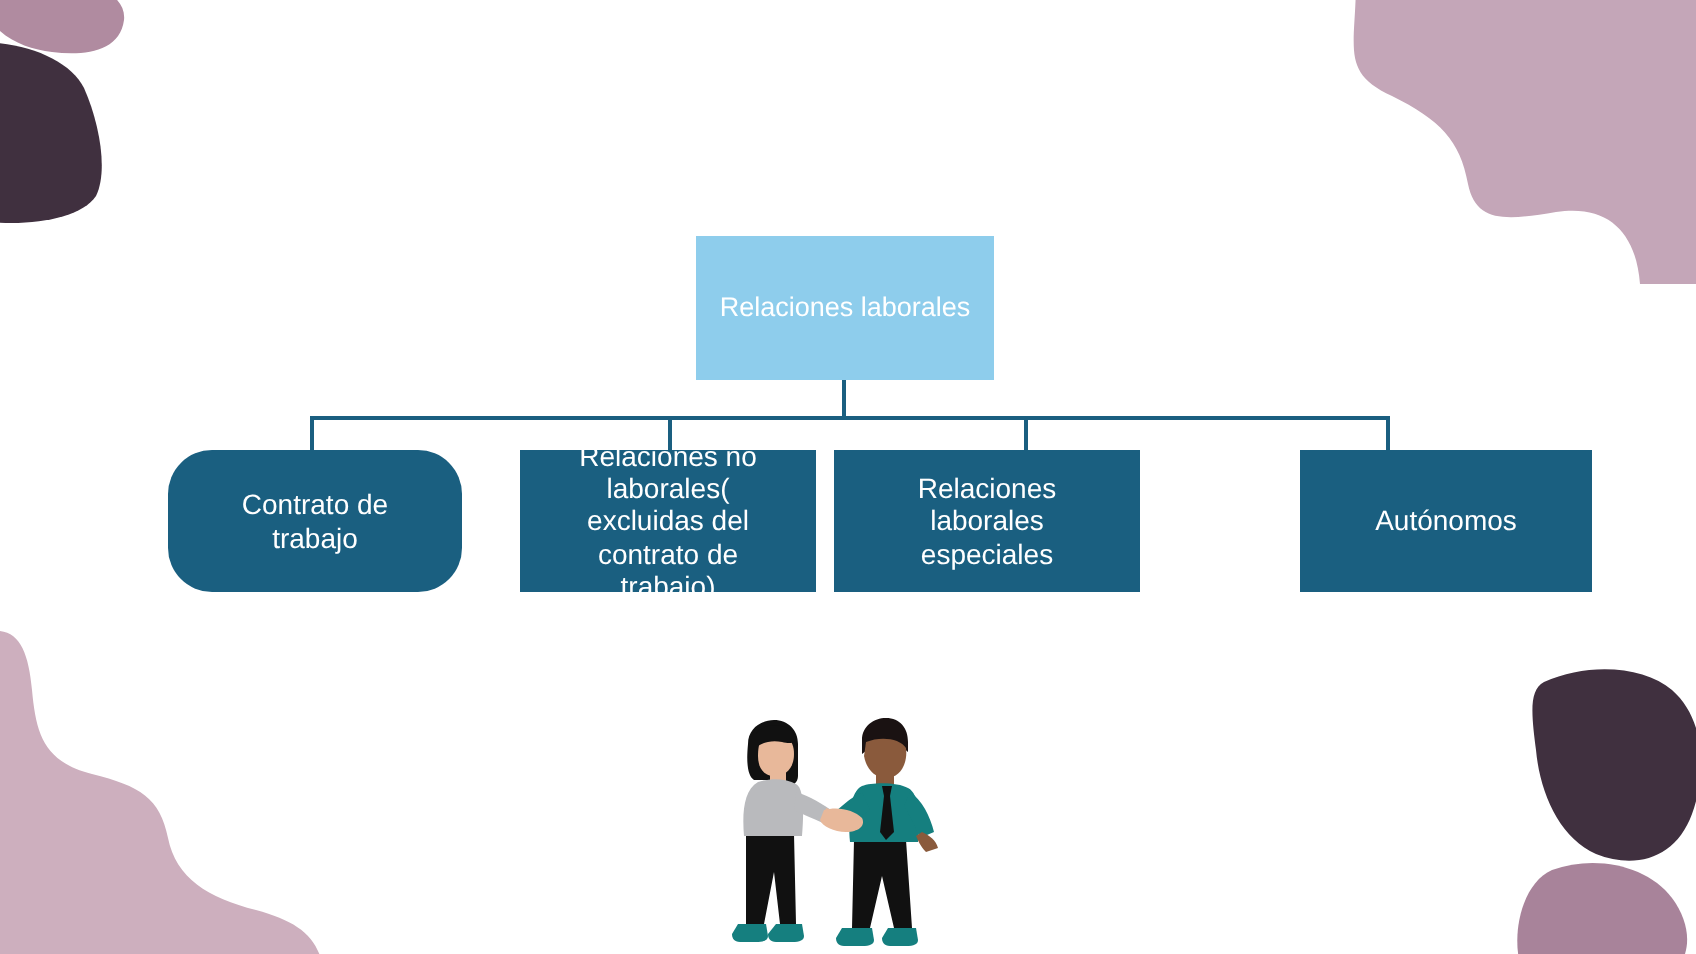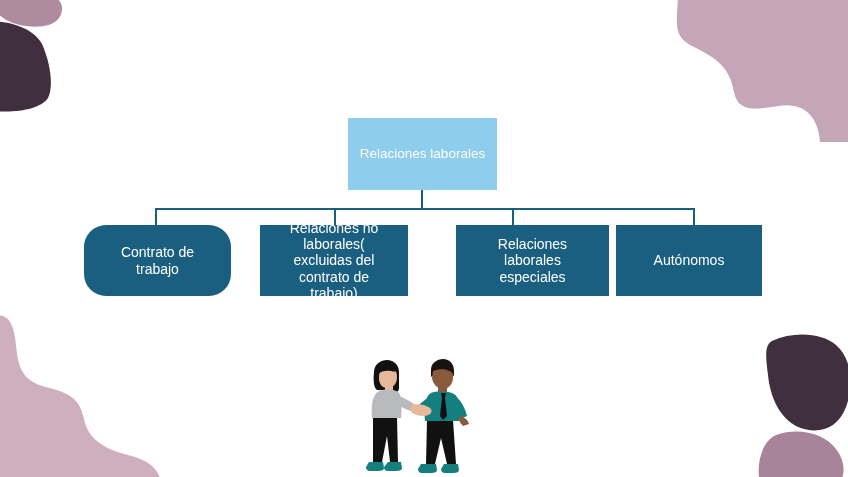--- a/index.html
+++ b/index.html
@@ -61,22 +61,22 @@
   }
   .child-node {
     top: 225px;
     height: 71px;
     background: #1a5f80;
     font-size: 14px;
     padding: 0 22px;
   }
   #node-child-0 { left: 84px;  width: 147px; border-radius: 22px; }
   #node-child-1 { left: 260px; width: 148px; }
-  #node-child-2 { left: 456px; width: 153px; }
-  #node-child-3 { left: 616px; width: 146px; }
+  #node-child-2 { left: 417px; width: 153px; }
+  #node-child-3 { left: 650px; width: 146px; }
 
   .connector {
     position: absolute;
     background: #1a5f80;
   }
   
   #conn-stem {
     left: 421px;
     top: 190px;
     width: 2px;

